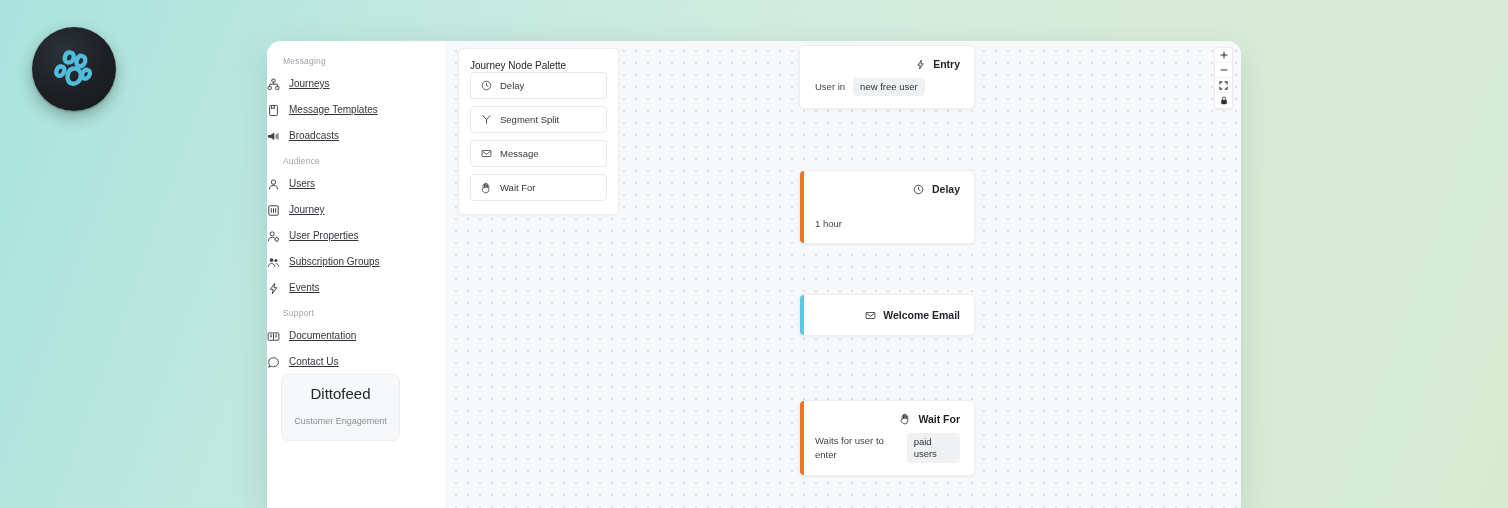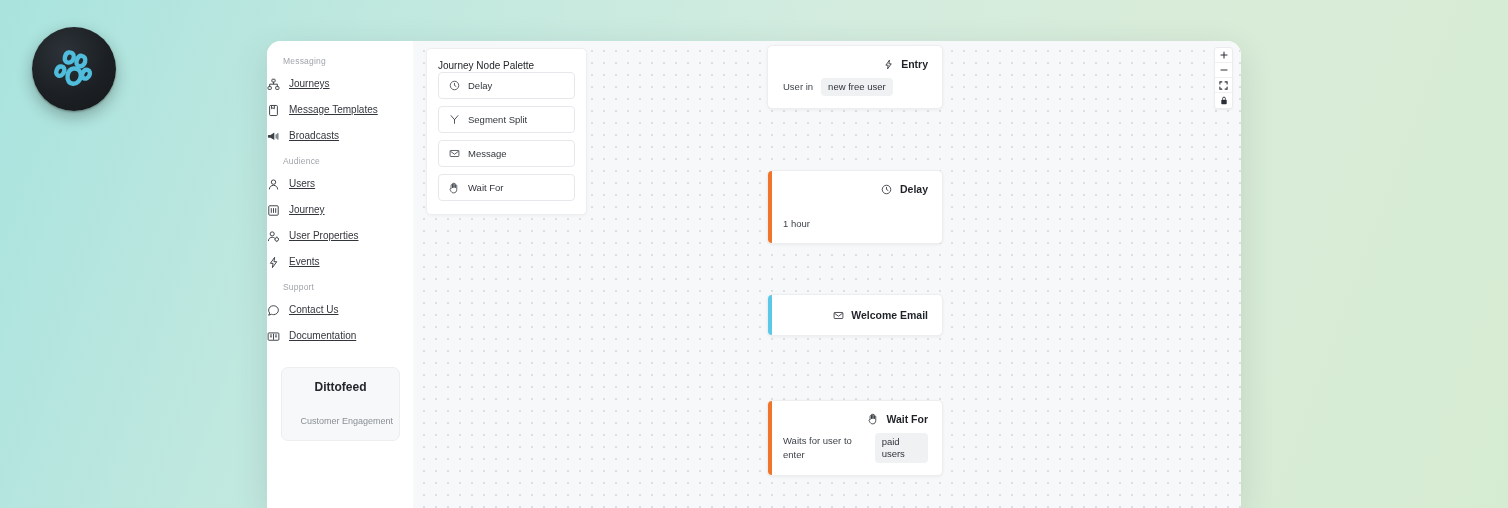--- a/index.html
+++ b/index.html
@@ -28,20 +28,21 @@
   
   #app-window {
     position: absolute;
     left: 267px; top: 41px;
     width: 974px; height: 467px;
     background: #ffffff;
     border-radius: 14px 14px 0 0;
     overflow: hidden;
     display: flex;
     box-shadow: 0 10px 34px rgba(40,60,70,0.14);
+    gap: 32px;
   }
 
   
   #sidebar {
     width: 146px;
     flex: 0 0 146px;
     background: #ffffff;
     padding: 8px 0 0 0;
     position: relative;
     height: 100%;
@@ -75,24 +76,24 @@
     position: absolute;
     left: 14px; bottom: 67px;
     width: 119px;
     background: #f7f8f9;
     border: 1px solid #eceef0;
     border-radius: 7px;
     padding: 12px 6px 13px;
     text-align: center;
   }
   #brand-card .bn {
-    font-size: 12px; font-weight: bold; color: #23262b; line-height: 14px;
+    font-size: 15px; font-weight: normal; color: #23262b; line-height: 14px;
   }
   #brand-card .bt {
-    font-size: 9px; color: #8a8f96; margin-top: 21px; line-height: 12px; text-align: right;
+    font-size: 9px; color: #8a8f96; margin-top: 14px; line-height: 12px;
   }
 
   
   #canvas {
     flex: 1 1 auto;
     position: relative;
     background-color: #f7f8f9;
     background-image: radial-gradient(circle, #dcdfe3 1px, transparent 1.1px);
     background-size: 12px 12px;
     background-position: 5px 4px;
@@ -278,49 +279,60 @@
         <svg width="13" height="13" viewBox="0 0 16 16" fill="none" stroke="currentColor" stroke-width="1.2">
           <circle cx="6.4" cy="4.8" r="2.5"></circle>
           <path d="M1.7 13.6c0-2.8 2.1-4.6 4.7-4.6 1.2 0 2.3.4 3.1 1"></path>
           <circle cx="12" cy="11.5" r="2.2"></circle>
           <path d="M12 8.9v-.8M12 14.9v-.8M14.6 11.5h-.8M10.2 11.5h-.8"></path>
         </svg>
       </span>
       <span>User Properties</span>
     </div>
 
+    <div class="nav-item">
+      <span class="nav-ico">
+        <svg width="13" height="13" viewBox="0 0 16 16" fill="none" stroke="currentColor" stroke-width="1.2">
+          <circle cx="5.6" cy="5" r="2.3" fill="currentColor" stroke="none"></circle>
+          <circle cx="11" cy="5.6" r="1.9" fill="currentColor" stroke="none"></circle>
+          <path d="M1.5 13.3c0-2.4 1.8-4 4.1-4s4.1 1.6 4.1 4"></path>
+          <path d="M11 9.5c2 0 3.5 1.4 3.5 3.4"></path>
+        </svg>
+      </span>
+      <span>Subscription Groups</span>
+    </div>
 
     <div class="nav-item">
       <span class="nav-ico">
         <svg width="13" height="13" viewBox="0 0 16 16" fill="none" stroke="currentColor" stroke-width="1.2" stroke-linejoin="round">
           <path d="M9.4 1.6L4.2 9h3.3l-.9 5.4L12 7h-3.4z"></path>
         </svg>
       </span>
       <span>Events</span>
     </div>
 
     <div class="nav-section-label">Support</div>
 
     <div class="nav-item">
       <span class="nav-ico">
         <svg width="13" height="13" viewBox="0 0 16 16" fill="none" stroke="currentColor" stroke-width="1.2">
-          <path d="M14 7.6c0 3.1-2.7 5.5-6 5.5-.9 0-1.8-.2-2.6-.5L2 13.8l1.3-2.6A5.2 5.2 0 0 1 2 7.6c0-3 2.7-5.5 6-5.5s6 2.5 6 5.5z"></path>
-        </svg>
-      </span>
-      <span>Contact Us</span>
-    </div>
-
-    <div class="nav-item">
-      <span class="nav-ico">
-        <svg width="13" height="13" viewBox="0 0 16 16" fill="none" stroke="currentColor" stroke-width="1.2">
           <rect x="1.4" y="3.6" width="13.2" height="9" rx="1"></rect>
           <path d="M8 4.6v7.4M3.6 6.2h2.6M3.6 8.4h2.6M9.8 6.2h2.6M9.8 8.4h2.6"></path>
         </svg>
       </span>
       <span>Documentation</span>
+    </div>
+
+    <div class="nav-item">
+      <span class="nav-ico">
+        <svg width="13" height="13" viewBox="0 0 16 16" fill="none" stroke="currentColor" stroke-width="1.2">
+          <path d="M14 7.6c0 3.1-2.7 5.5-6 5.5-.9 0-1.8-.2-2.6-.5L2 13.8l1.3-2.6A5.2 5.2 0 0 1 2 7.6c0-3 2.7-5.5 6-5.5s6 2.5 6 5.5z"></path>
+        </svg>
+      </span>
+      <span>Contact Us</span>
     </div>
 
     <div id="brand-card">
       <div class="bn">Dittofeed</div>
       <div class="bt">Customer Engagement</div>
     </div>
   </nav>
 
   <div id="canvas">
 

